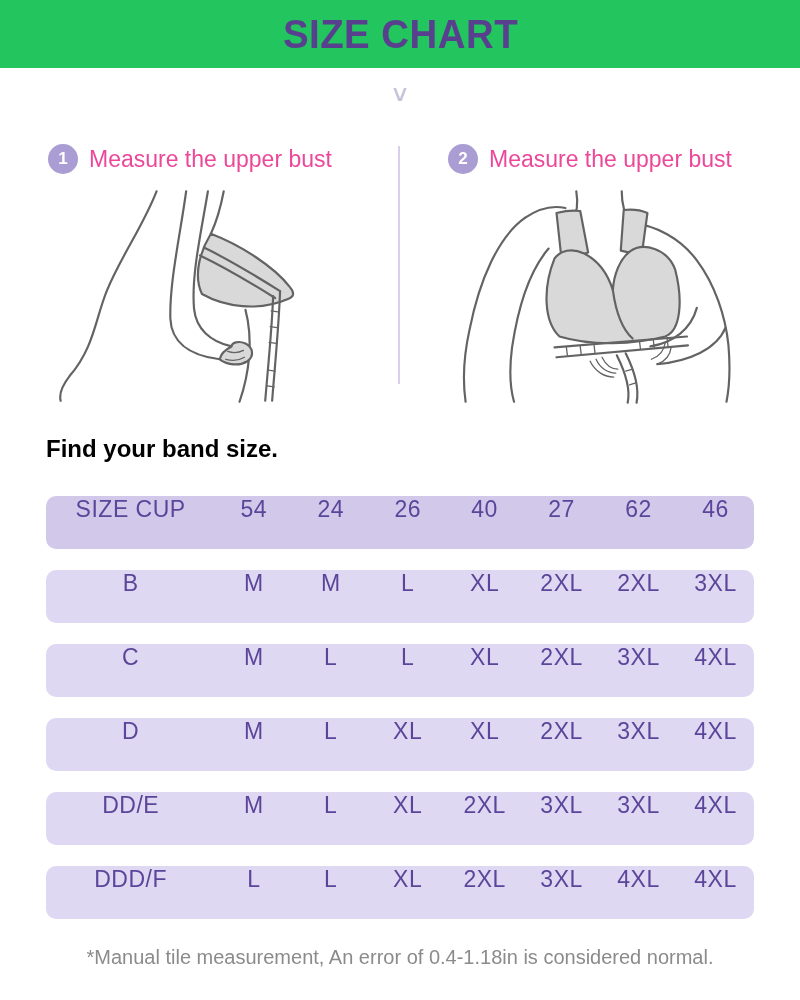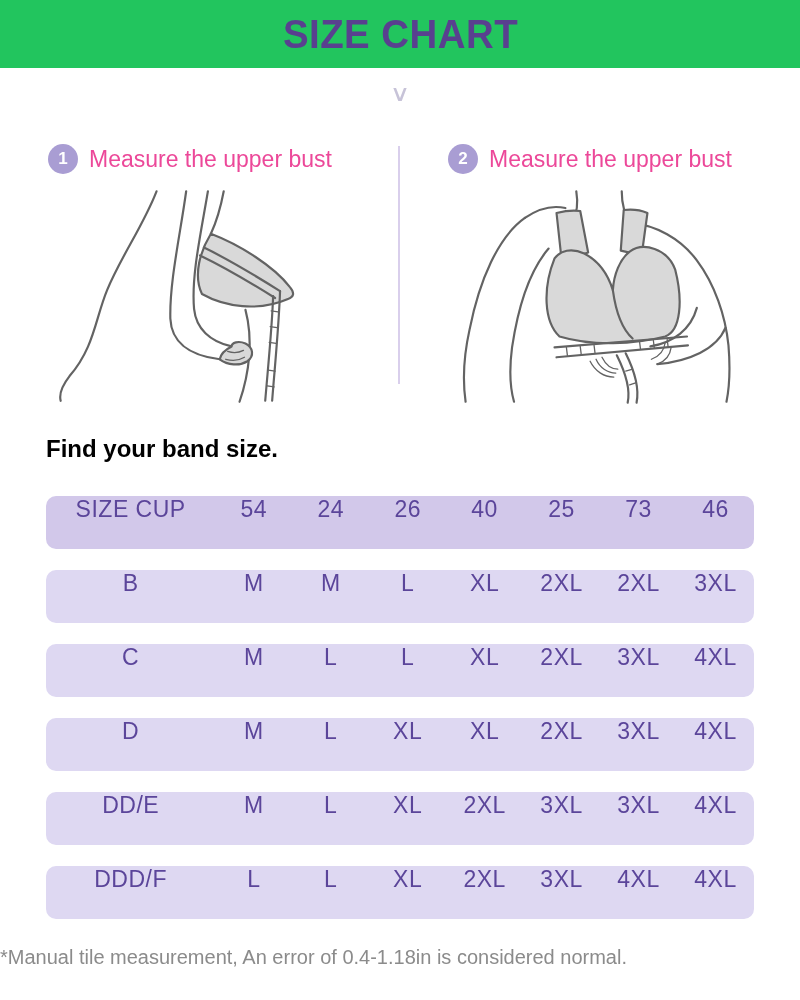--- a/index.html
+++ b/index.html
@@ -58,21 +58,21 @@
   .trow:last-child{margin-bottom:16px;}
   .thead-row{background:#d2c8ea;}
   .tbody-row{background:#ded8f2;}
   .tcell{
     flex:1;text-align:center;font-size:23px;color:#5b459a;
     letter-spacing:.5px;white-space:nowrap;
   }
   .tcell.first{flex:2.2;}
   
   .footnote{
-    margin-top:27px;font-size:20px;color:#8b8b8b;
+    margin-top:27px;text-align:center;font-size:20px;color:#8b8b8b;
   }
   
   .la{stroke:#636363;stroke-width:2.2;fill:none;stroke-linecap:round;stroke-linejoin:round;}
   .la-fill{stroke:#636363;stroke-width:2.2;fill:#d9d9d9;stroke-linejoin:round;}
   .la-thin{stroke:#636363;stroke-width:1.3;fill:none;stroke-linecap:round;}
 </style>
 </head>
 <body>
 
 <div class="header">
@@ -156,22 +156,22 @@
 
 <div class="band-heading">Find your band size.</div>
 
 <div class="size-table">
     <div class="trow thead-row">
       <div class="tcell first">SIZE CUP</div>
       <div class="tcell">54</div>
       <div class="tcell">24</div>
       <div class="tcell">26</div>
       <div class="tcell">40</div>
-      <div class="tcell">25</div>
-      <div class="tcell">73</div>
+      <div class="tcell">27</div>
+      <div class="tcell">62</div>
       <div class="tcell">46</div>
     </div>
     <div class="trow tbody-row">
       <div class="tcell first">B</div>
       <div class="tcell">M</div>
       <div class="tcell">M</div>
       <div class="tcell">L</div>
       <div class="tcell">XL</div>
       <div class="tcell">2XL</div>
       <div class="tcell">2XL</div>

